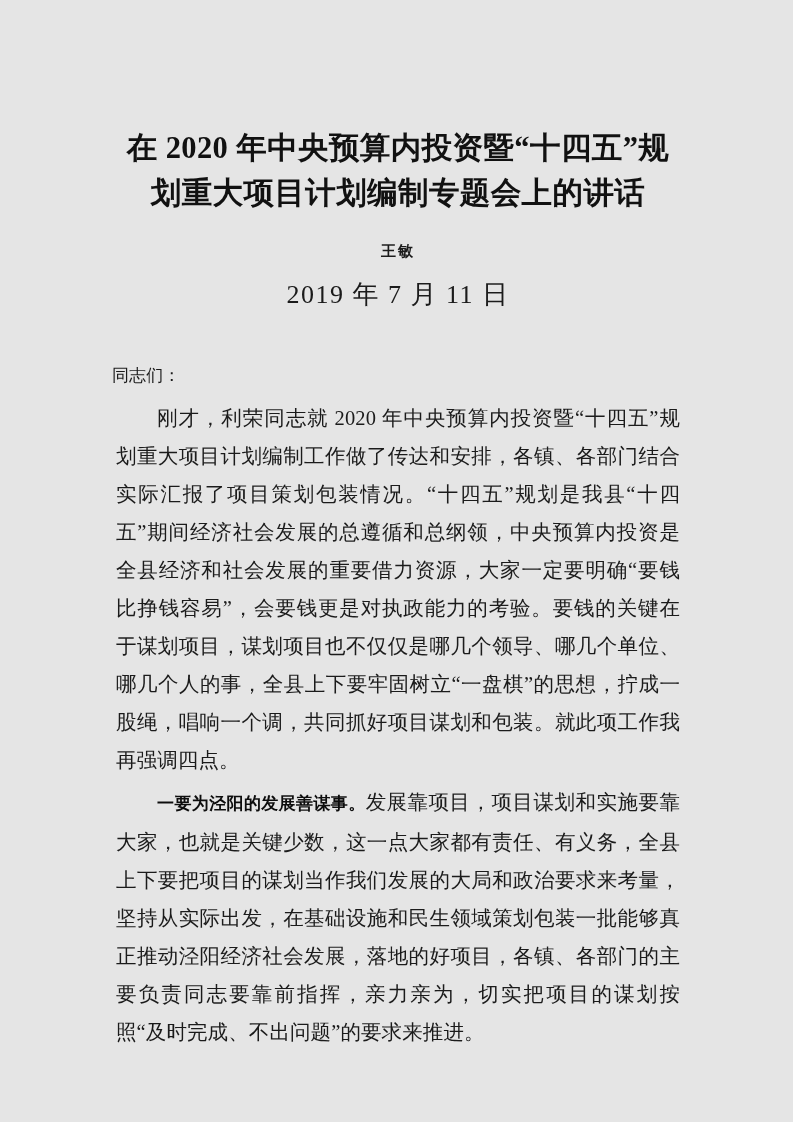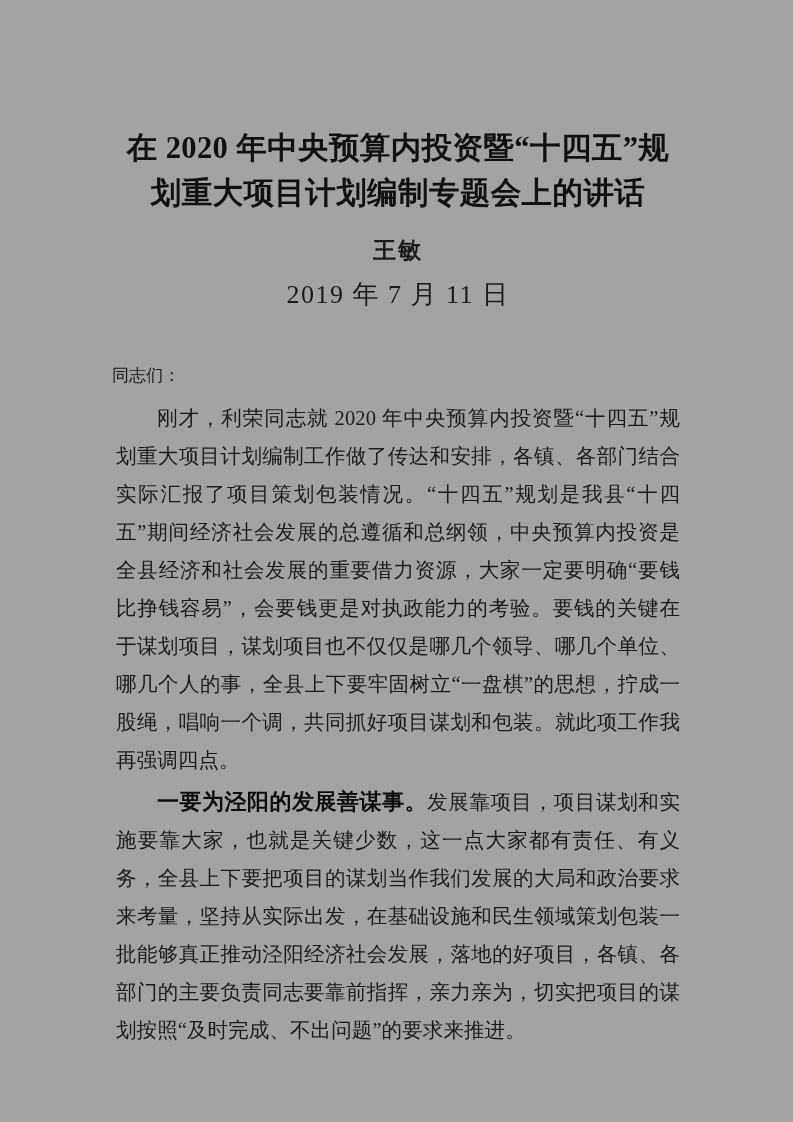--- a/index.html
+++ b/index.html
@@ -14,21 +14,21 @@
     overflow: hidden;
     font-family: "Liberation Serif", "DejaVu Serif", serif;
     color: #1b1b1b;
     -webkit-font-smoothing: antialiased;
   }
 
   .page {
     position: relative;
     width: 793px;
     height: 1122px;
-    background: #a3a3a3;
+    background: #e5e5e5;
     box-sizing: border-box;
   }
 
   .content {
     position: absolute;
     left: 112px;
     top: 0;
     width: 572px;
   }
 
@@ -43,21 +43,21 @@
     text-align: center;
     letter-spacing: 0.4px;
     color: #111111;
   }
 
   
   .doc-author {
     margin: 0;
     padding-top: 20px;
     font-family: "Liberation Serif", "DejaVu Serif", serif;
-    font-size: 23px;
+    font-size: 15px;
     line-height: 30px;
     font-weight: 700;
     text-align: center;
     letter-spacing: 2px;
     color: #1b1b1b;
   }
 
   
   .doc-date {
     margin: 0;
@@ -93,21 +93,21 @@
     text-indent: 41px;
     text-align: justify;
     text-align-last: left;
     color: #1b1b1b;
     word-break: break-all;
   }
 
   .lead {
     font-family: "Liberation Sans", "DejaVu Sans", sans-serif;
     font-weight: 700;
-    font-size: 22px;
+    font-size: 17px;
     letter-spacing: 0;
     color: #0d0d0d;
   }
 </style>
 </head>
 <body>
 
 <div class="page">
   <div class="content">
 

